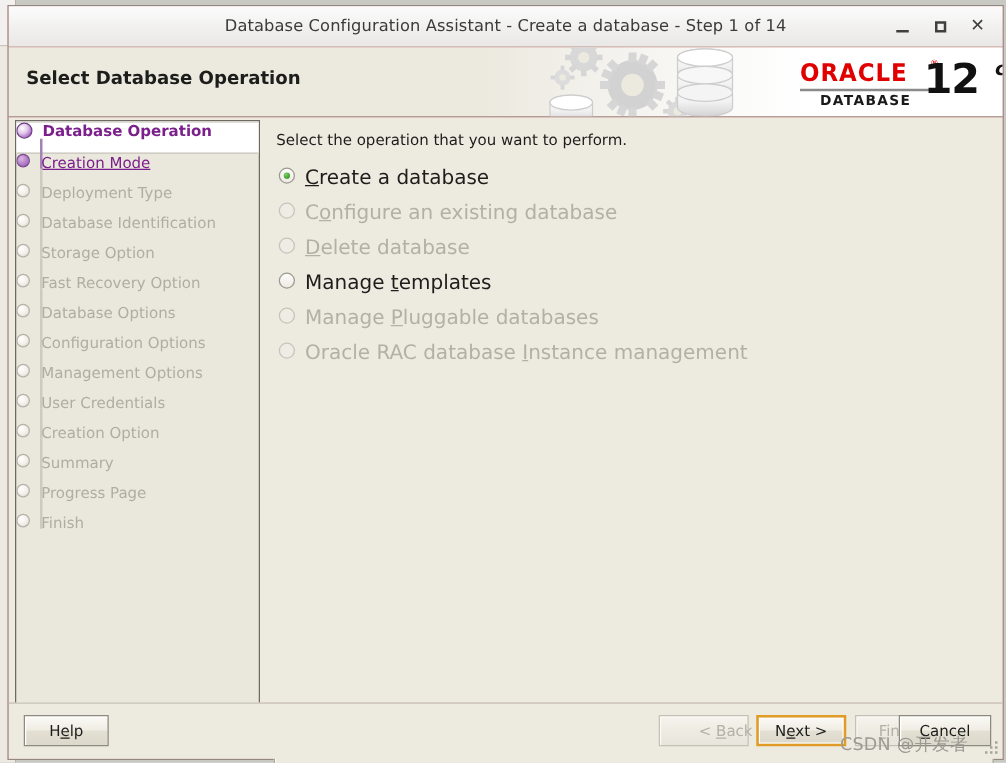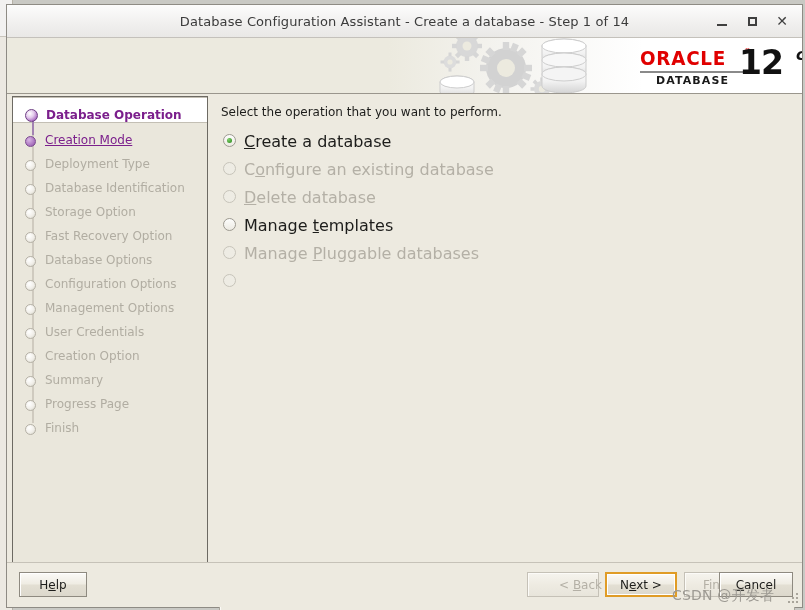--- a/index.html
+++ b/index.html
@@ -121,22 +121,21 @@
     width: 196px; height: 482px;
     background: #eae7dc;
     border: 1px solid #6d6a63;
     box-sizing: border-box;
     overflow: hidden;
   }
   #nav-list { position: relative; padding: 0; margin: 0; list-style: none; }
   .nav-item {
     position: relative;
     height: 24px;
-    display: flex; align-items: flex-end;
-    padding-left: 12px;
+    display: flex; align-items: flex-start;
     box-sizing: border-box;
   }
   .nav-item.current {
     background: #ffffff;
     border-top: 1px solid #c3bfb4;
     border-bottom: 1px solid #c3bfb4;
     height: 26px;
   }
   .nav-connector {
     position: absolute; left: 19px; top: 12px; width: 2px; height: 24px;
@@ -286,20 +285,21 @@
       <div class="win-btn">
         <span class="glyph-max"></span>
       </div>
       <div class="win-btn">
         <span class="glyph-close">✕</span>
       </div>
     </div>
   </div>
 
   <div id="header-banner">
+    <div id="header-title">Select Database Operation</div>
 
     <svg id="header-art" viewBox="0 0 200 66">
       <defs>
         <linearGradient id="cylGrad" x1="0" y1="0" x2="0" y2="1">
           <stop offset="0%" stop-color="#ffffff"></stop>
           <stop offset="55%" stop-color="#f2f2f2"></stop>
           <stop offset="100%" stop-color="#d4d4d4"></stop>
         </linearGradient>
       </defs>
       <g fill="#d6d6d6">
@@ -484,20 +484,21 @@
           <div class="radio-row">
             <span class="radio-mark"></span>
             <span class="radio-label">Manage <span class="mn">t</span>emplates</span>
           </div>
           <div class="radio-row disabled">
             <span class="radio-mark"></span>
             <span class="radio-label">Manage <span class="mn">P</span>luggable databases</span>
           </div>
           <div class="radio-row disabled">
             <span class="radio-mark"></span>
+            <span class="radio-label">Oracle RAC database <span class="mn">I</span>nstance management</span>
           </div>
         </div>
     </div>
 
     <div id="message-panel">
       <span></span>
     </div>
   </div>
 
   <div id="footer">

